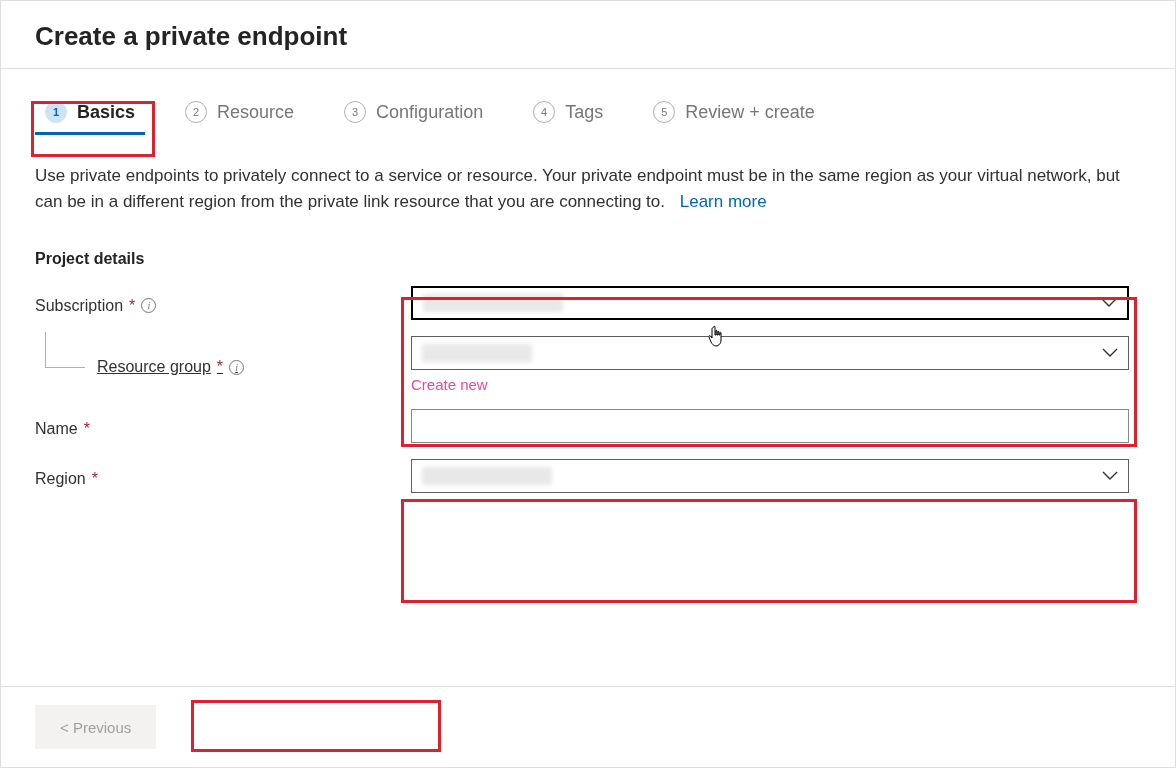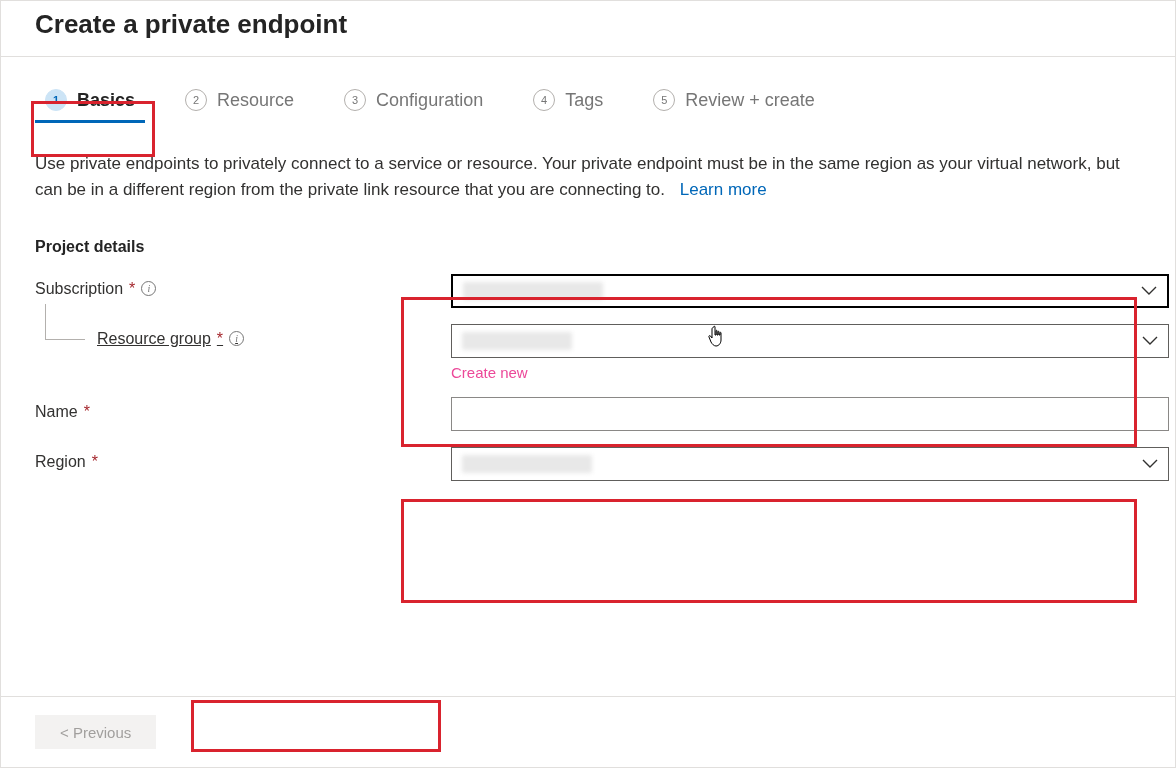--- a/index.html
+++ b/index.html
@@ -7,21 +7,21 @@
       font-family: "Segoe UI", -apple-system, sans-serif;
       font-size: 15px;
       color: #323130;
       background: #fff;
       width: 1176px;
       height: 768px;
       border: 1px solid #e1dfdd;
       position: relative;
     }
     .header {
-      padding: 8px 34px 16px;
+      padding: 20px 34px 16px;
       border-bottom: 1px solid #e1dfdd;
     }
     .page-title {
       font-size: 26px;
       font-weight: 600;
       color: #242424;
     }
     .content {
       padding: 0 30px;
     }
@@ -104,23 +104,22 @@
     .section-title {
       font-size: 16px;
       font-weight: 600;
       color: #242424;
       margin-top: 34px;
       margin-bottom: 10px;
       padding-left: 4px;
     }
     .field-row {
       display: flex;
-      align-items: flex-start;
+      align-items: center;
       padding: 8px 4px;
-      gap: 40px;
     }
     .field-label {
       width: 376px;
       flex: 0 0 376px;
       font-size: 16px;
       color: #323130;
       display: flex;
       align-items: center;
       gap: 6px;
       padding-top: 6px;
@@ -189,21 +188,21 @@
     .footer {
       position: absolute;
       bottom: 0; left: 0; right: 0;
       border-top: 1px solid #e1dfdd;
       padding: 18px 34px;
       display: flex;
       gap: 26px;
       align-items: center;
     }
     .btn {
-      height: 34px;
+      height: 44px;
       padding: 0 24px;
       font-size: 15px;
       border: 1px solid #8a8886;
       background: #fff;
       cursor: pointer;
       display: inline-flex;
       align-items: center;
     }
     .btn.disabled {
       background: #f3f2f1;

